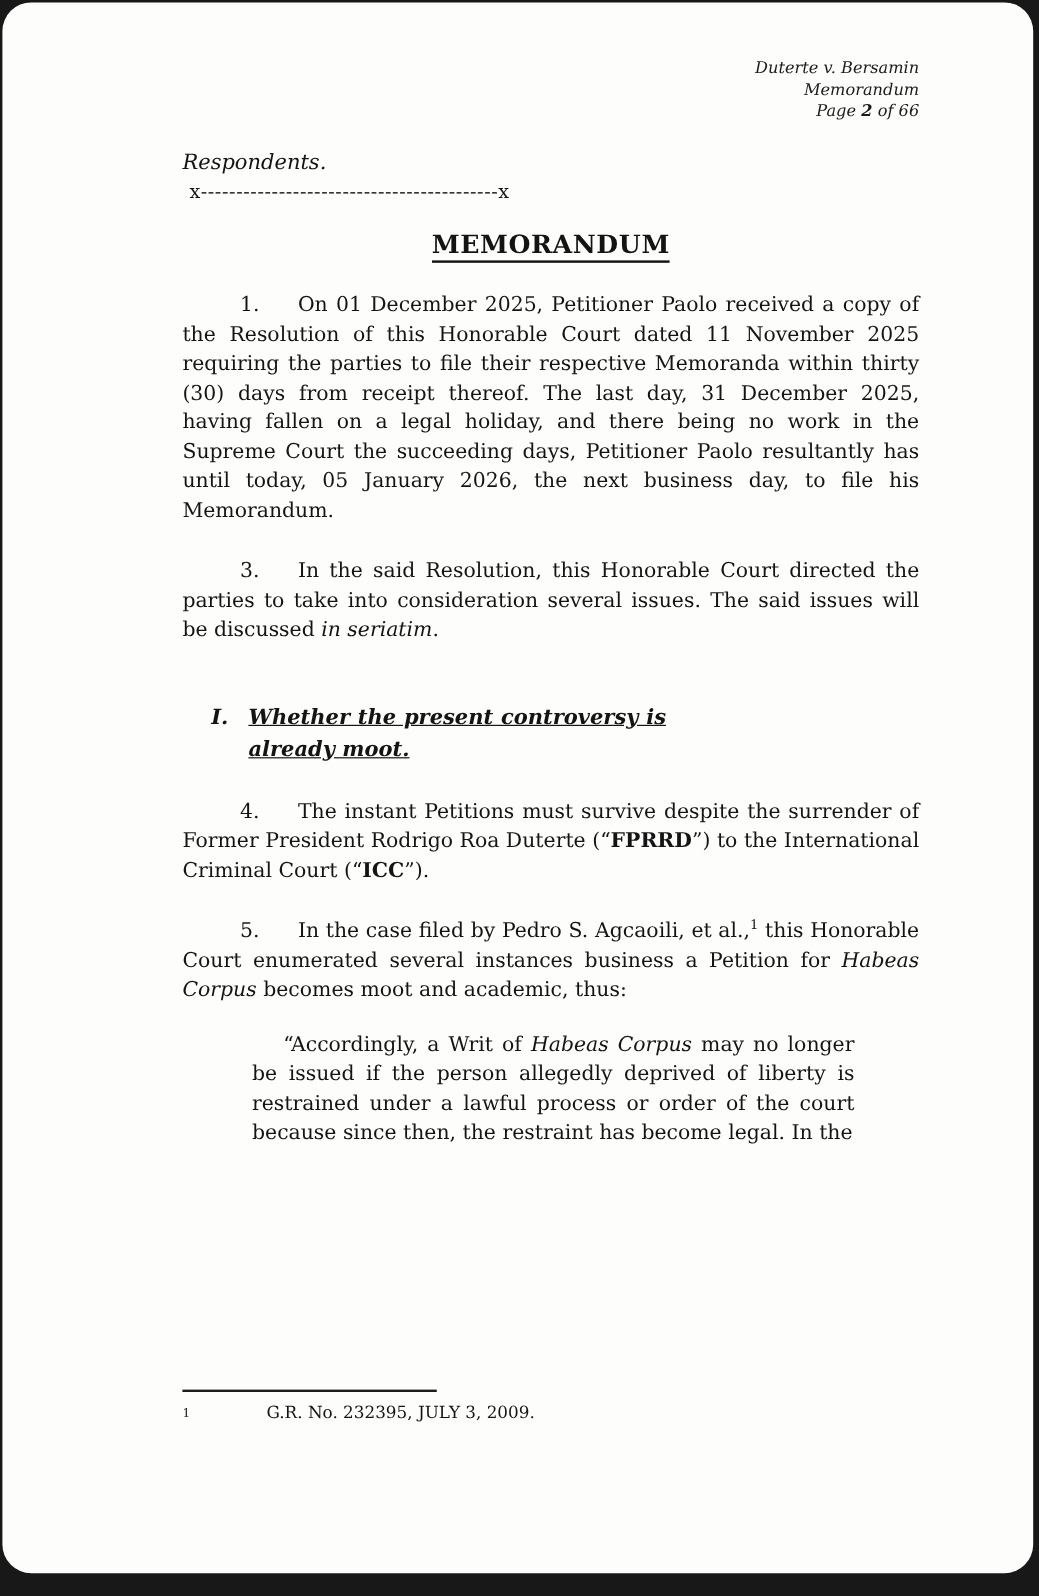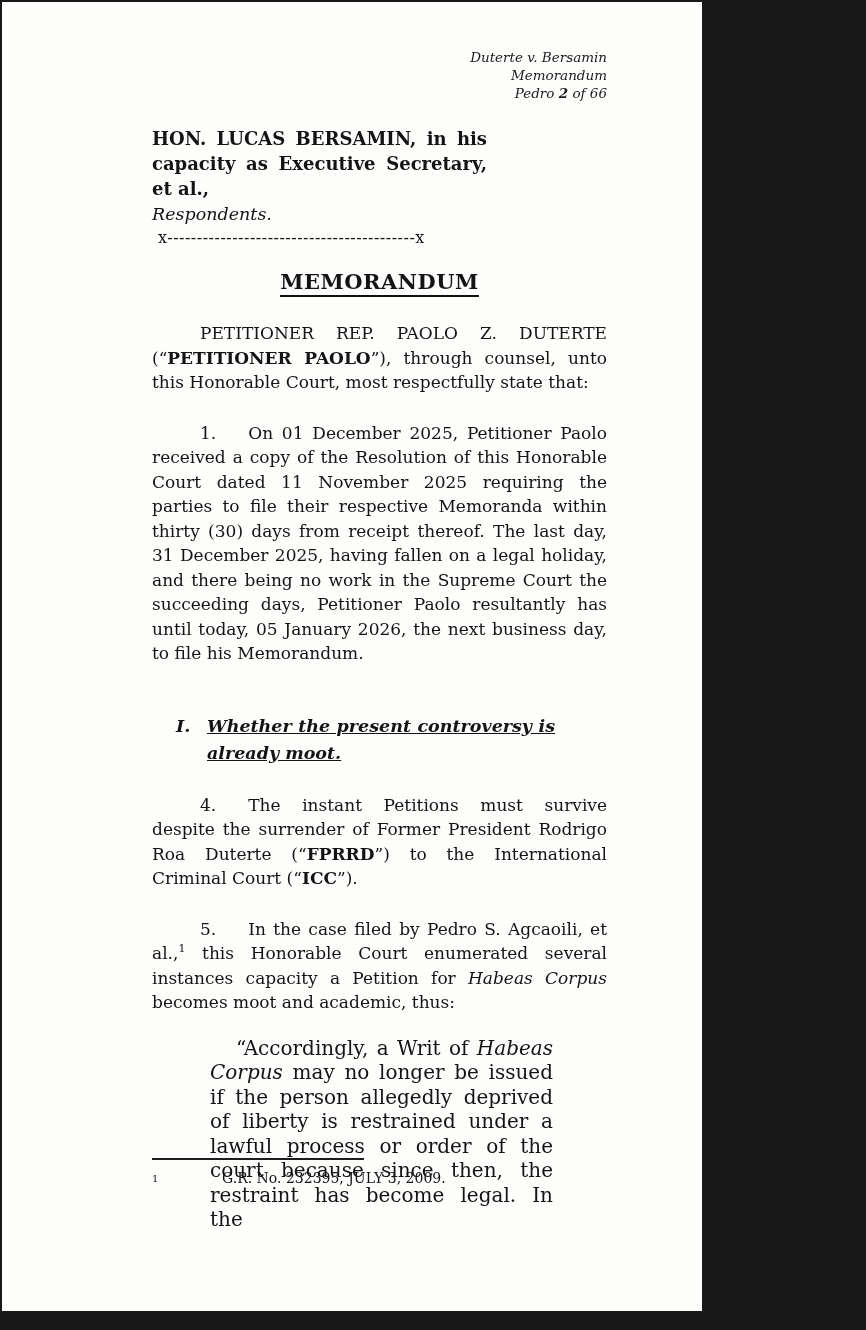--- a/index.html
+++ b/index.html
@@ -7,25 +7,26 @@
     width:866px;height:1330px;
     background:#181818;
     position:relative;
     font-family:"DejaVu Serif","Liberation Serif",serif;
     color:#141414;
     overflow:hidden;
   }
   .page{
     position:absolute;
     left:2px;top:2px;
-    width:700px;height:1309px;
+    width:859px;height:1309px;
     background:#fdfdfc;
     box-sizing:border-box;
     padding:46px 95px 0 150px;
     overflow:hidden;
+    border-radius:24px;
   }
   
   .running-header{
     text-align:right;
     font-style:italic;
     font-size:13.5px;
     line-height:18px;
     color:#1b1b1b;
   }
   
@@ -91,21 +92,21 @@
     font-style:italic;
     flex:0 0 auto;
   }
   .sec-text{
     width:348px;
     text-align:justify;
   }
   
   .quote{
     margin:21px 54px 0 58px;
-    font-size:20px;
+    font-size:17px;
     line-height:24.5px;
     text-align:justify;
     text-indent:26px;
   }
   
   .footnote-area{
     position:absolute;
     left:150px;
     top:1156px;
     width:614px;
@@ -128,54 +129,53 @@
   }
 </style>
 </head>
 <body>
 
 <div class="page">
 
   <div class="running-header">
     <div>Duterte v. Bersamin</div>
     <div>Memorandum</div>
-    <div><span>Pedro </span><span style="font-weight: bold;">2</span><span> of </span><span style="font-weight: normal;">66</span></div>
+    <div><span>Page </span><span style="font-weight: bold;">2</span><span> of </span><span style="font-weight: normal;">66</span></div>
   </div>
 
   <div class="caption">
-    <div class="respondent-name">HON. LUCAS BERSAMIN, in his capacity as Executive Secretary, et al.,</div>
     <div class="party-designation">Respondents.</div>
     <div class="caption-rule">x------------------------------------------x</div>
   </div>
 
   <h1 class="doc-title">
     <span class="title-inner">MEMORANDUM</span>
   </h1>
 
-  <p class="body-para first">
-    <span><span>PETITIONER REP. PAOLO Z. DUTERTE (“</span><span style="font-weight: bold;">PETITIONER PAOLO</span><span>”), through counsel, unto this Honorable Court, most respectfully state that:</span></span>
-  </p>
 
   <p class="body-para">
     <span class="para-num">1.</span><span class="tab"></span><span><span>On 01 December 2025, Petitioner Paolo received a copy of the Resolution of this Honorable Court dated 11 November 2025 requiring the parties to file their respective Memoranda within thirty (30) days from receipt thereof. The last day, 31 December 2025, having fallen on a legal holiday, and there being no work in the Supreme Court the succeeding days, Petitioner Paolo resultantly has until today, 05 January 2026, the next business day, to file his Memorandum.</span></span>
   </p>
 
 
+  <p class="body-para">
+    <span class="para-num">3.</span><span class="tab"></span><span><span>In the said Resolution, this Honorable Court directed the parties to take into consideration several issues. The said issues will be discussed </span><span style="font-style: italic;">in seriatim</span><span>.</span></span>
+  </p>
 
   <div class="section-heading">
     <span class="sec-num">I.</span>
     <span class="sec-text"><span style="font-weight: bold; font-style: italic; text-decoration: underline;">Whether the present controversy is already moot.</span></span>
   </div>
 
   <p class="body-para">
     <span class="para-num">4.</span><span class="tab"></span><span><span>The instant Petitions must survive despite the surrender of Former President Rodrigo Roa Duterte (“</span><span style="font-weight: bold;">FPRRD</span><span>”) to the International Criminal Court (“</span><span style="font-weight: bold; margin-top: 40px;">ICC</span><span>”).</span></span>
   </p>
 
   <p class="body-para">
-    <span class="para-num">5.</span><span class="tab"></span><span><span>In the case filed by Pedro S. Agcaoili, et al.,</span><sup>1</sup><span> this Honorable Court enumerated several instances capacity a Petition for </span><span style="font-style: italic;">Habeas Corpus</span><span> becomes moot and academic, thus:</span></span>
+    <span class="para-num">5.</span><span class="tab"></span><span><span>In the case filed by Pedro S. Agcaoili, et al.,</span><sup>1</sup><span> this Honorable Court enumerated several instances business a Petition for </span><span style="font-style: italic;">Habeas Corpus</span><span> becomes moot and academic, thus:</span></span>
   </p>
 
   <blockquote class="quote">
     <span><span>“Accordingly, a Writ of </span><span style="font-style: italic;">Habeas Corpus</span><span> may no longer be issued if the person allegedly deprived of liberty is restrained under a lawful process or order of the court because since then, the restraint has become legal. In the</span></span>
   </blockquote>
 
   <div class="footnote-area">
     <div class="footnote-rule"></div>
     <div class="footnote">
       <span class="fn-marker">1</span>

